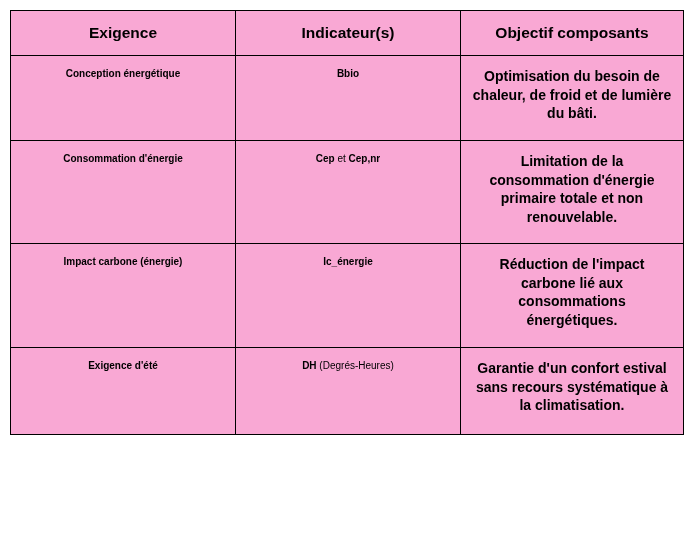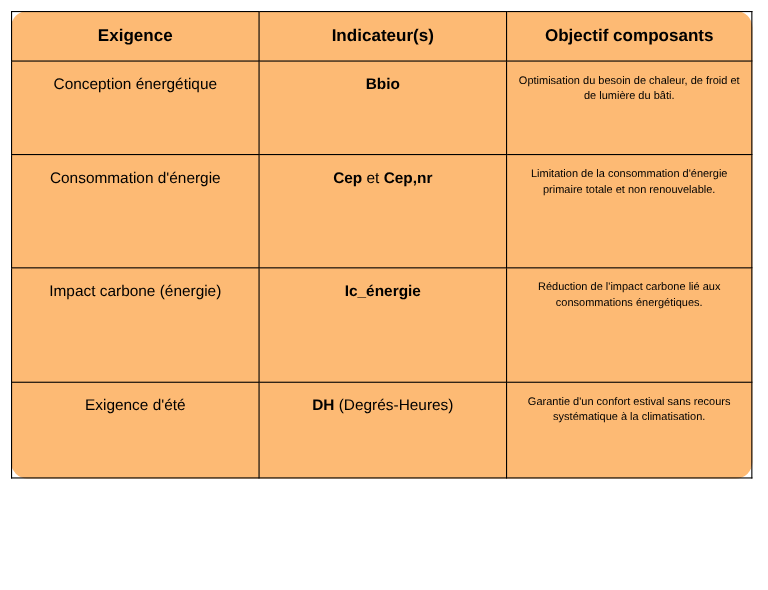--- a/index.html
+++ b/index.html
@@ -21,22 +21,21 @@
     background: #ffffff;
     box-sizing: border-box;
   }
   table.re2020 {
     position: absolute;
     left: 10px;
     top: 10px;
     width: 673px;
     border-collapse: collapse;
     table-layout: fixed;
-    background: #fdba74;
-    border-radius: 15px;
+    background: #f9a8d4;
   }
   table.re2020 col.c1 { width: 225px; }
   table.re2020 col.c2 { width: 225px; }
   table.re2020 col.c3 { width: 223px; }
 
   table.re2020 th,
   table.re2020 td {
     border: 1px solid #000000;
     text-align: center;
     vertical-align: top;
@@ -45,36 +44,36 @@
     line-height: 1.32;
   }
   table.re2020 thead th {
     font-size: 15.5px;
     font-weight: bold;
     padding-top: 12px;
     padding-bottom: 12px;
     height: 38px;
   }
   td.exigence {
-    font-size: 14px;
-    font-weight: normal;
+    font-size: 10px;
+    font-weight: bold;
   }
   td.indicateur {
-    font-size: 14px;
+    font-size: 10px;
     font-weight: normal;
   }
   td.indicateur .code {
     font-weight: bold;
   }
   td.indicateur .plain {
     font-weight: normal;
   }
   td.objectif {
-    font-size: 10px;
-    font-weight: normal;
+    font-size: 14px;
+    font-weight: bold;
     line-height: 1.42;
   }
   
   tr.row-0 td { height: 85px; }
   tr.row-1 td { height: 103px; margin-left: 44px; }
   tr.row-2 td { height: 104px; }
   tr.row-3 td { height: 100px; }
   tr.row-4 td { height: 87px; }
 </style>
 </head>

